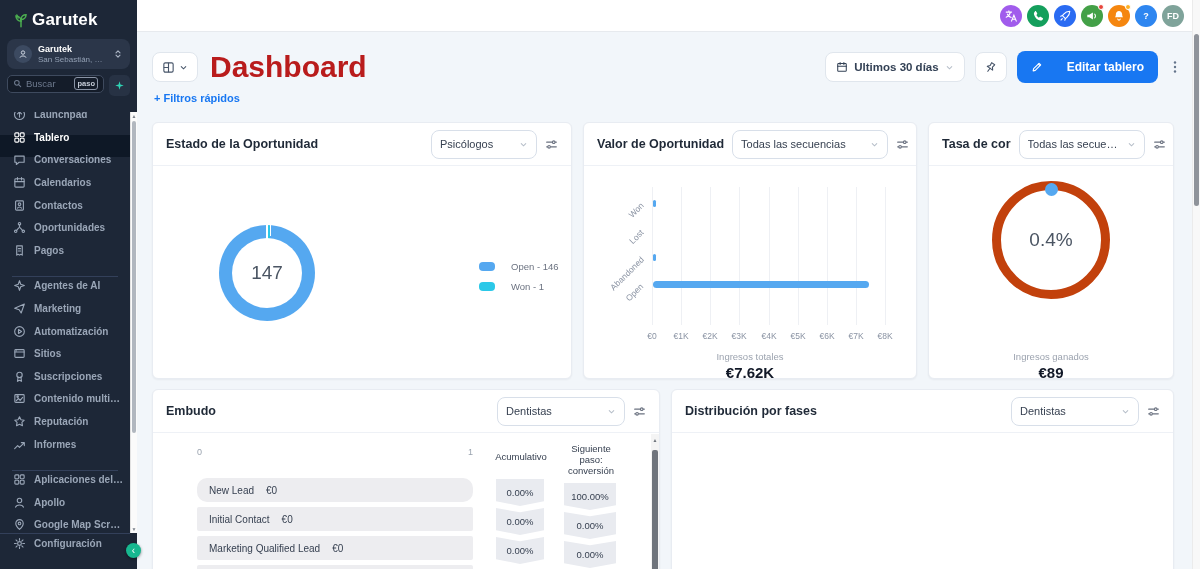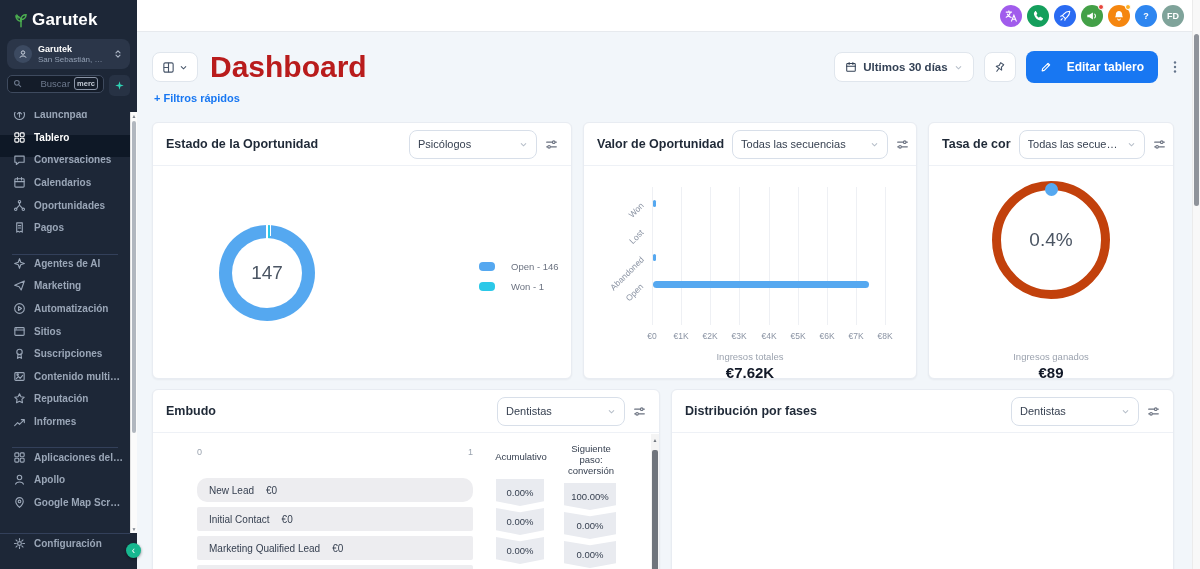--- a/index.html
+++ b/index.html
@@ -10,21 +10,21 @@
   .sidebar { position:relative; width:137px; flex:0 0 137px; background:#1d2737; color:#9aa6b7; z-index:3; }
   .logo-row { display:flex; align-items:center; gap:3px; padding:10px 10px 7px 13px; }
   .logo-text { color:#fff; font-size:17px; font-weight:700; letter-spacing:.2px; }
   .acct { margin:2px 7px 6px; background:#2b3649; border-radius:8px; padding:5px 7px; display:flex; align-items:center; gap:6px; cursor:pointer; }
   .acct-avatar { width:18px; height:18px; border-radius:50%; background:#3c4a61; display:flex; align-items:center; justify-content:center; color:#cfd6e2; flex:0 0 18px; }
   .acct-texts { min-width:0; }
   .acct-name { font-size:9px; font-weight:700; color:#fff; line-height:1.2; }
   .acct-loc { font-size:8px; color:#93a0b4; white-space:nowrap; overflow:hidden; text-overflow:ellipsis; max-width:70px; }
   .acct-chevrons { margin-left:auto; color:#aab4c4; display:flex; }
   .search-row { display:flex; gap:5px; margin:0 7px 8px; }
-  .search-box { flex:1; display:flex; align-items:center; gap:4px; height:17px; background:#141c29; border:1px solid #3e4a5e; border-radius:5px; padding:8px 5px; color:#6e7a8e; cursor:text;text-align:right; }
+  .search-box { flex:1; display:flex; align-items:center; gap:4px; height:17px; background:#141c29; border:1px solid #3e4a5e; border-radius:5px; padding:8px 5px; color:#6e7a8e; cursor:text; }
   .search-ph { font-size:9.5px; color:#6e7a8e; flex:1; white-space:nowrap; overflow:hidden; }
   .kbd { font-size:7.5px; border:1px solid #8a94a6; color:#c6cdd8; border-radius:3px; padding:0 2px; line-height:11px; font-weight:700; }
   .spark-btn { width:21px; height:21px; border-radius:5px; background:#273244; display:flex; align-items:center; justify-content:center; color:#2fd4b5; cursor:pointer; flex:0 0 21px; }
   .nav { position:absolute; top:112px; bottom:36px; left:0; right:7px; overflow:hidden; }
   .nav-item { display:flex; align-items:center; gap:8px; height:22.6px; padding:0 6px 17px 13px; font-size:10px; font-weight:600; color:#9aa6b7; cursor:pointer; white-space:nowrap; }
   .nav-item.active { background:#0e1826; color:#fff; }
   .nav-icon { display:flex; width:13px; flex:0 0 13px; }
   .nav-label { overflow:hidden; text-overflow:ellipsis; }
   .nav-divider { height:1px; background:#33405a; margin:6px 12px; }
   .sidebar-bottom { position:absolute; bottom:0; left:0; right:7px; height:36px; border-top:1px solid #33405a; display:flex; align-items:center; }
@@ -40,35 +40,35 @@
   .tb-circle { width:22px; height:22px; border-radius:50%; display:flex; align-items:center; justify-content:center; color:#fff; position:relative; font-size:9px; font-weight:700; cursor:pointer; flex:0 0 22px; }
   .tb-dot { position:absolute; width:6px; height:6px; border-radius:50%; top:-1px; right:-1px; border:1px solid #fff; }
 
   .content { flex:1; position:relative; padding:8px 18px 0 15px; overflow:hidden; }
   .hdr-row { display:flex; align-items:center; gap:12px; margin-top:8px; height:38px; }
   .view-btn { width:46px; height:30px; background:#fff; border:1px solid #e0e6ed; border-radius:8px; display:flex; align-items:center; justify-content:center; gap:4px; color:#475569; cursor:pointer; }
   .page-title { font-size:30px; font-weight:700; color:#b91c1c; }
   .hdr-right { margin-left:auto; display:flex; align-items:center; gap:10px; }
   .date-select { height:30px; background:#fff; border:1px solid #e0e6ed; border-radius:8px; display:flex; align-items:center; gap:6px; padding:0 10px; color:#334155; font-size:11.5px; font-weight:600; cursor:pointer; }
   .icon-btn { width:32px; height:30px; background:#fff; border:1px solid #e0e6ed; border-radius:8px; display:flex; align-items:center; justify-content:center; color:#475569; cursor:pointer; }
-  .edit-btn { height:32px; background:#1877f2; border:none; border-radius:8px; display:flex; align-items:center; gap:15px; padding:0 14px; color:#fff; font-size:12px; font-weight:700; cursor:pointer; }
+  .edit-btn { height:32px; background:#1877f2; border:none; border-radius:8px; display:flex; align-items:center; gap:24px; padding:0 14px; color:#fff; font-size:12px; font-weight:700; cursor:pointer; }
   .kebab { color:#64748b; display:flex; cursor:pointer; }
   .quick-filters { margin:6px 0 0 2px; color:#1877f2; font-size:11px; font-weight:600; cursor:pointer; width:max-content; }
 
   .row1 { display:flex; gap:11px; margin-top:18px; height:257px; }
   .row2 { display:flex; gap:11px; margin-top:10px; height:230px; }
   .card { background:#fff; border:1px solid #e8ecf2; border-radius:6px; box-shadow:0 1px 2px rgba(16,24,40,.05); position:relative; overflow:hidden; }
   .c1{width:420px}.c2{width:334px}.c3{width:246px}.c4{width:508px}.c5{width:503px}
   .card-hd { height:43px; display:flex; align-items:center; gap:8px; padding:0 13px; border-bottom:1px solid #eef1f6; }
   .card-title { font-size:12.5px; font-weight:700; color:#1f2937; white-space:nowrap; }
   .select { margin-left:auto; height:29px; border:1px solid #d8dfe9; border-radius:8px; display:flex; align-items:center; padding:0 8px; gap:6px; color:#374151; font-size:11px; background:#fff; cursor:pointer; flex:0 0 auto; }
   .select-label { white-space:nowrap; overflow:hidden; text-overflow:ellipsis; flex:1; }
   .select-chevron { color:#b6bec9; display:flex; }
   .filter-ic { color:#6b7280; display:flex; cursor:pointer; }
-  .c1 .select{width:128px}.c2 .select{width:156px}.c3 .select{width:126px}.c4 .select{width:128px}.c5 .select{width:128px}
+  .c1 .select{width:106px}.c2 .select{width:156px}.c3 .select{width:126px}.c4 .select{width:128px}.c5 .select{width:128px}
   .card-body { position:absolute; top:44px; left:0; right:0; bottom:0; }
 
   
   .donut { position:absolute; left:66px; top:58px; width:96px; height:96px; border-radius:50%; display:flex; align-items:center; justify-content:center; }
   .donut::after { content:""; position:absolute; inset:13px; background:#fff; border-radius:50%; }
   .donut-val { position:relative; z-index:2; font-size:19px; color:#4b5563; }
   .legend { position:absolute; left:326px; top:94px; }
   .legend-row { display:flex; align-items:center; gap:16px; margin-bottom:9px; cursor:pointer; }
   .swatch { width:16px; height:9px; border-radius:4px; flex:0 0 16px; }
   .legend-label { font-size:9.5px; color:#6b7280; white-space:nowrap; }
@@ -143,21 +143,21 @@
 
     <div class="search-row">
       <div class="search-box">
         <span style="display:flex">
           <svg width="9" height="9" viewBox="0 0 14 14" fill="none" stroke="currentColor" stroke-width="1.6" stroke-linecap="round">
               <circle cx="6" cy="6" r="3.6"></circle>
               <path d="M9 9l3 3"></path>
             </svg>
         </span>
         <span class="search-ph">Buscar</span>
-        <span class="kbd">merc</span>
+        <span class="kbd">paso</span>
       </div>
       <div class="spark-btn">
         <svg width="11" height="11" viewBox="0 0 14 14" fill="currentColor">
             <path d="M7 1.6l1.2 4.2L12.4 7 8.2 8.2 7 12.4 5.8 8.2 1.6 7l4.2-1.2z"></path>
           </svg>
       </div>
     </div>
 
     <nav class="nav" id="nav-list">
         <div class="nav-item">
@@ -189,20 +189,30 @@
           <span class="nav-label">Conversaciones</span>
         </div>
         <div class="nav-item">
           <span class="nav-icon">
             <svg width="13" height="13" viewBox="0 0 14 14" fill="none" stroke="currentColor" stroke-width="1.2" stroke-linecap="round" stroke-linejoin="round">
               <rect x="2" y="3" width="10" height="9" rx="1"></rect>
               <path d="M2 6h10M4.8 1.8v2.4M9.2 1.8v2.4"></path>
             </svg>
           </span>
           <span class="nav-label">Calendarios</span>
+        </div>
+        <div class="nav-item">
+          <span class="nav-icon">
+            <svg width="13" height="13" viewBox="0 0 14 14" fill="none" stroke="currentColor" stroke-width="1.2" stroke-linecap="round" stroke-linejoin="round">
+              <rect x="2.8" y="2" width="8.4" height="10" rx="1"></rect>
+              <circle cx="7" cy="5.6" r="1.4"></circle>
+              <path d="M4.9 9.8c.5-1.6 3.7-1.6 4.2 0"></path>
+            </svg>
+          </span>
+          <span class="nav-label">Contactos</span>
         </div>
         <div class="nav-item">
           <span class="nav-icon">
             <svg width="13" height="13" viewBox="0 0 14 14" fill="none" stroke="currentColor" stroke-width="1.2" stroke-linecap="round" stroke-linejoin="round">
               <circle cx="7" cy="2.9" r="1.3"></circle>
               <circle cx="2.9" cy="11.1" r="1.3"></circle>
               <circle cx="11.1" cy="11.1" r="1.3"></circle>
               <path d="M7 4.2v2.6M3.8 10l2.4-2.6M10.2 10L7.8 7.4"></path>
             </svg>
           </span>

